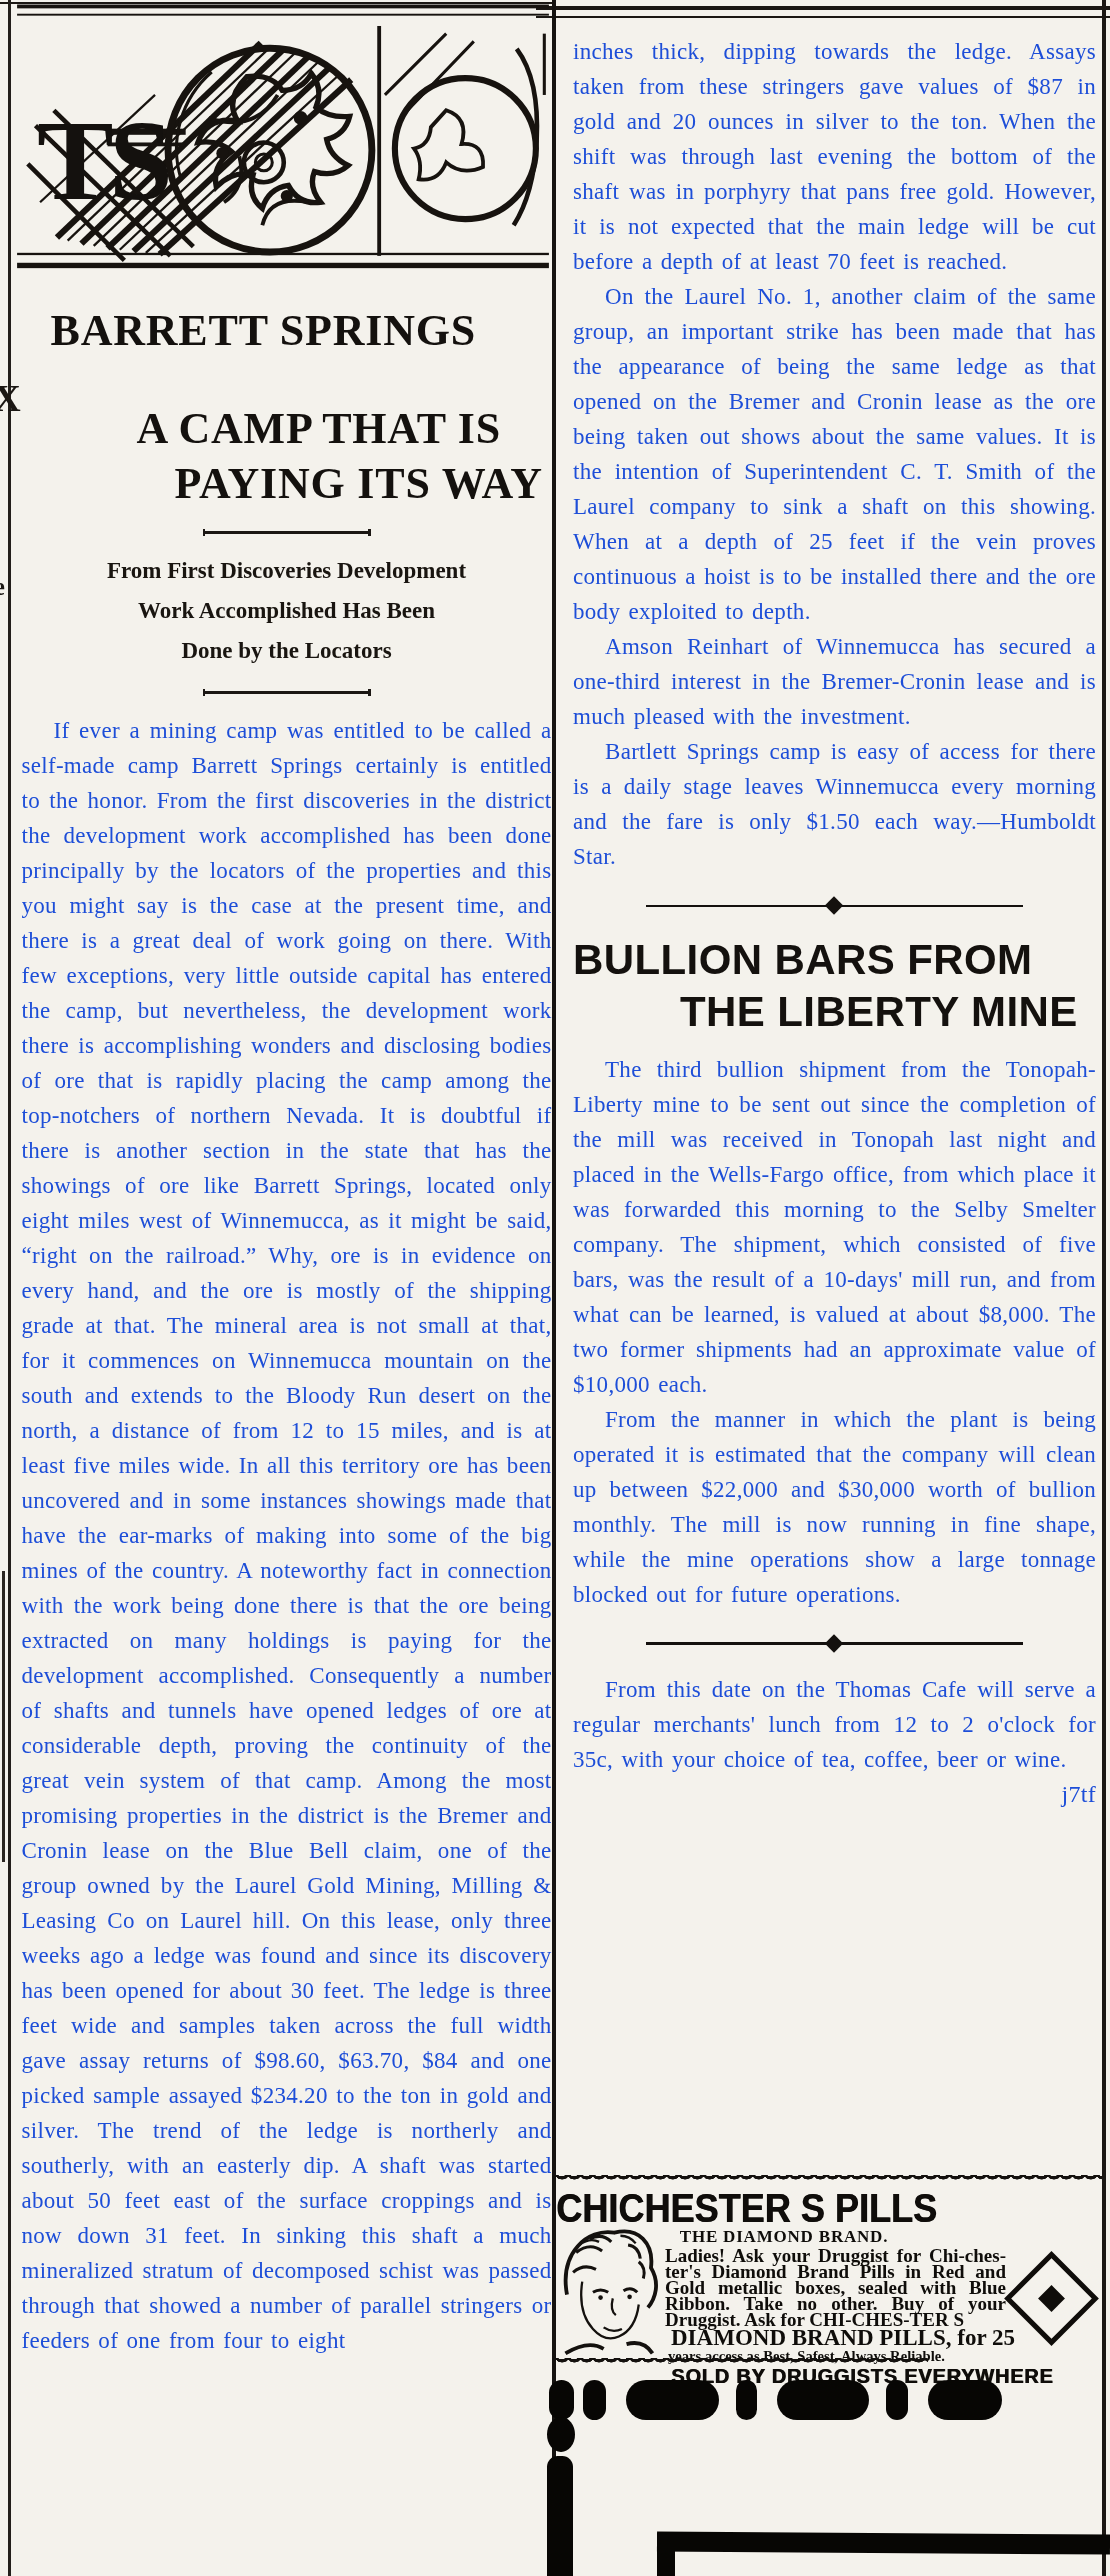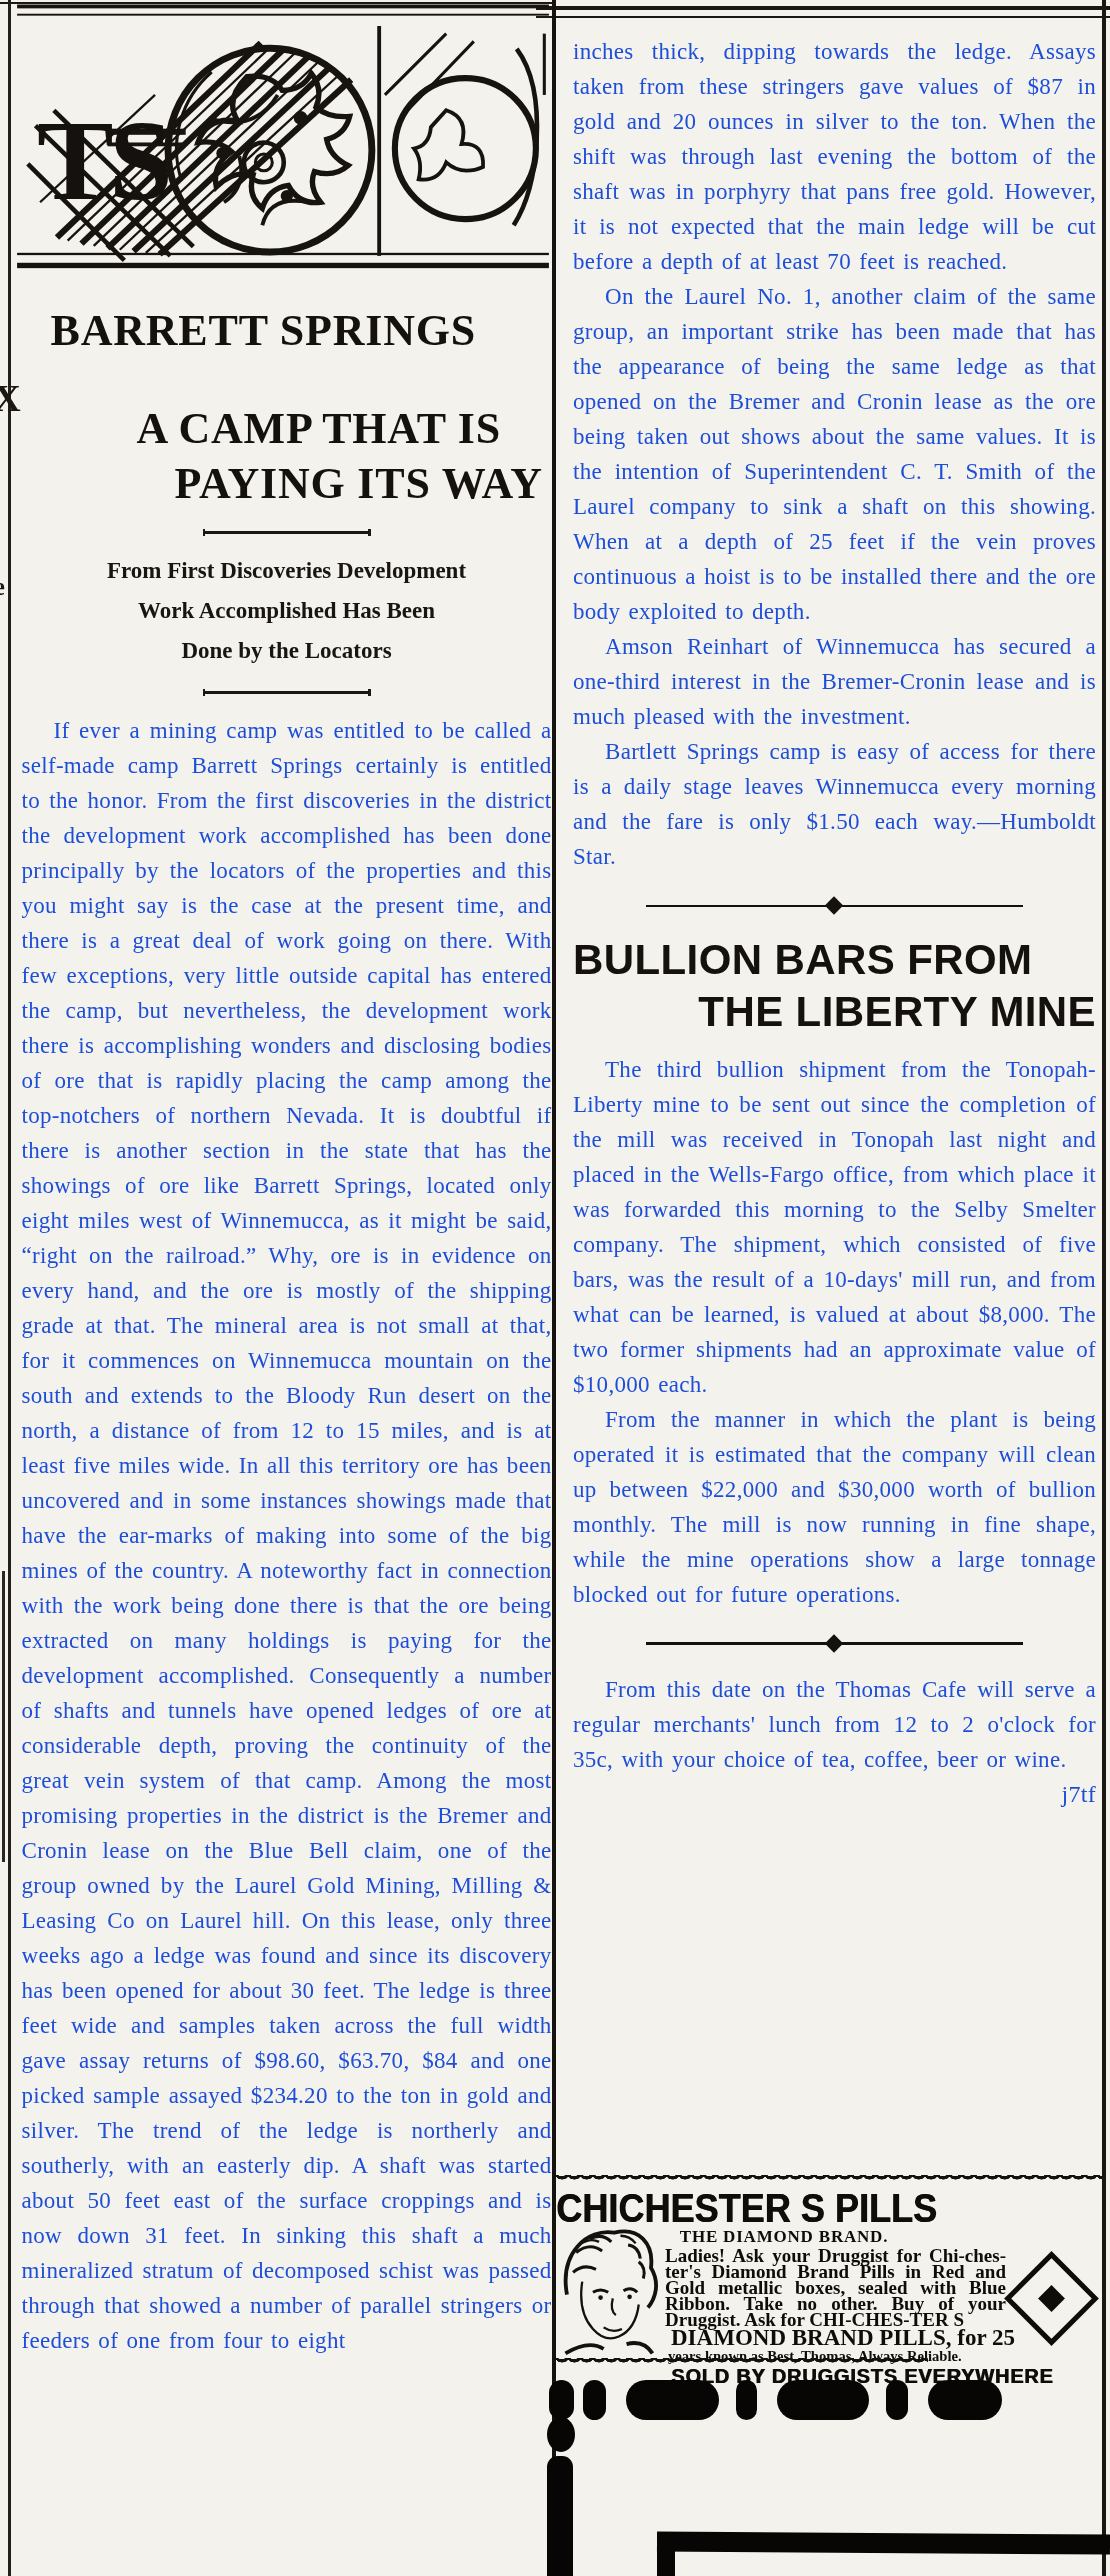--- a/index.html
+++ b/index.html
@@ -37,21 +37,21 @@
   .left-col .bodytext{margin-top:18.4px;}
   
   .right-col{position:absolute;left:573px;top:34px;width:523px;height:2139px;overflow:hidden;}
   .right-col p{margin:0;}
   .orn{position:relative;height:17px;margin:23px auto 20px auto;width:72%;}
   .orn::before{content:"";position:absolute;left:0;right:0;top:7.7px;height:2.3px;background:#14110e;}
   .orn::after{content:"";position:absolute;left:50%;top:2.3px;width:13px;height:13px;background:#14110e;
               transform:translateX(-50%) rotate(45deg);}
   .hl2{font-family:"Liberation Sans",sans-serif;font-weight:800;font-size:42px;line-height:52px;
        letter-spacing:0.4px;color:#14110e;}
-  .hl2.l2{padding-left:107px;text-align:right;}
+  .hl2.l2{padding-left:107px;}
   .hl2-wrap{margin:4.6px 0 13.8px 0;}
   .notice-sig{float:right;font-size:24px;}
   
   .wavy{position:absolute;height:8.4px;
         background-image:radial-gradient(circle at 6.1px -3.1px, transparent 0 4.6px, #14110e 4.6px 7.7px, transparent 8px);
         background-size:12.3px 8.4px;}
   
   .ad{position:absolute;left:556px;top:2188px;width:540px;height:175px;color:#0f0d0a;}
   .ad-title{font-family:"Liberation Sans",sans-serif;font-weight:900;font-size:41px;line-height:40px;
             letter-spacing:0px;transform:scaleX(0.88);transform-origin:left;white-space:nowrap;
@@ -192,21 +192,21 @@
         <path d="M78 100 q-4 16 4 22 M66 138 q12 8 24 2" stroke-width="3"></path>
         <path d="M16 172 q30 -18 50 -6 M96 160 q22 -6 34 12" stroke-width="5"></path>
         <path d="M34 30 q14 -10 26 -4 M88 18 q12 0 20 10" stroke-width="3"></path>
       </g>
     </svg>
     <div class="dlogo">
         <div class="dlogo-inner"></div>
       </div>
     <div class="ad-body">Ladies! Ask your Druggist for Chi-ches-ter's Diamond Brand Pills in Red and Gold metallic boxes, sealed with Blue Ribbon. Take no other. Buy of your Druggist. Ask for CHI-CHES-TER S</div>
     <div class="ad-line2">DIAMOND BRAND PILLS, for 25</div>
-    <div class="ad-line3">years known as Best, Thomas, Always Reliable.</div>
+    <div class="ad-line3">years access as Best, Safest, Always Reliable.</div>
     <div class="ad-footer">SOLD BY DRUGGISTS EVERYWHERE</div>
   </div>
   <div class="wavy" style="left:556px;top:2358px;width:372px;"></div>
 
   <div class="dots-row">
     <div class="dot"></div>
     <div class="dot" style="margin-left:9.2px;width:23px;"></div>
     <div class="dash" style="margin-left:20px;width:93px;"></div>
     <div class="dot" style="margin-left:17px;width:21.5px;"></div>
     <div class="dash" style="margin-left:20px;width:92px;"></div>

